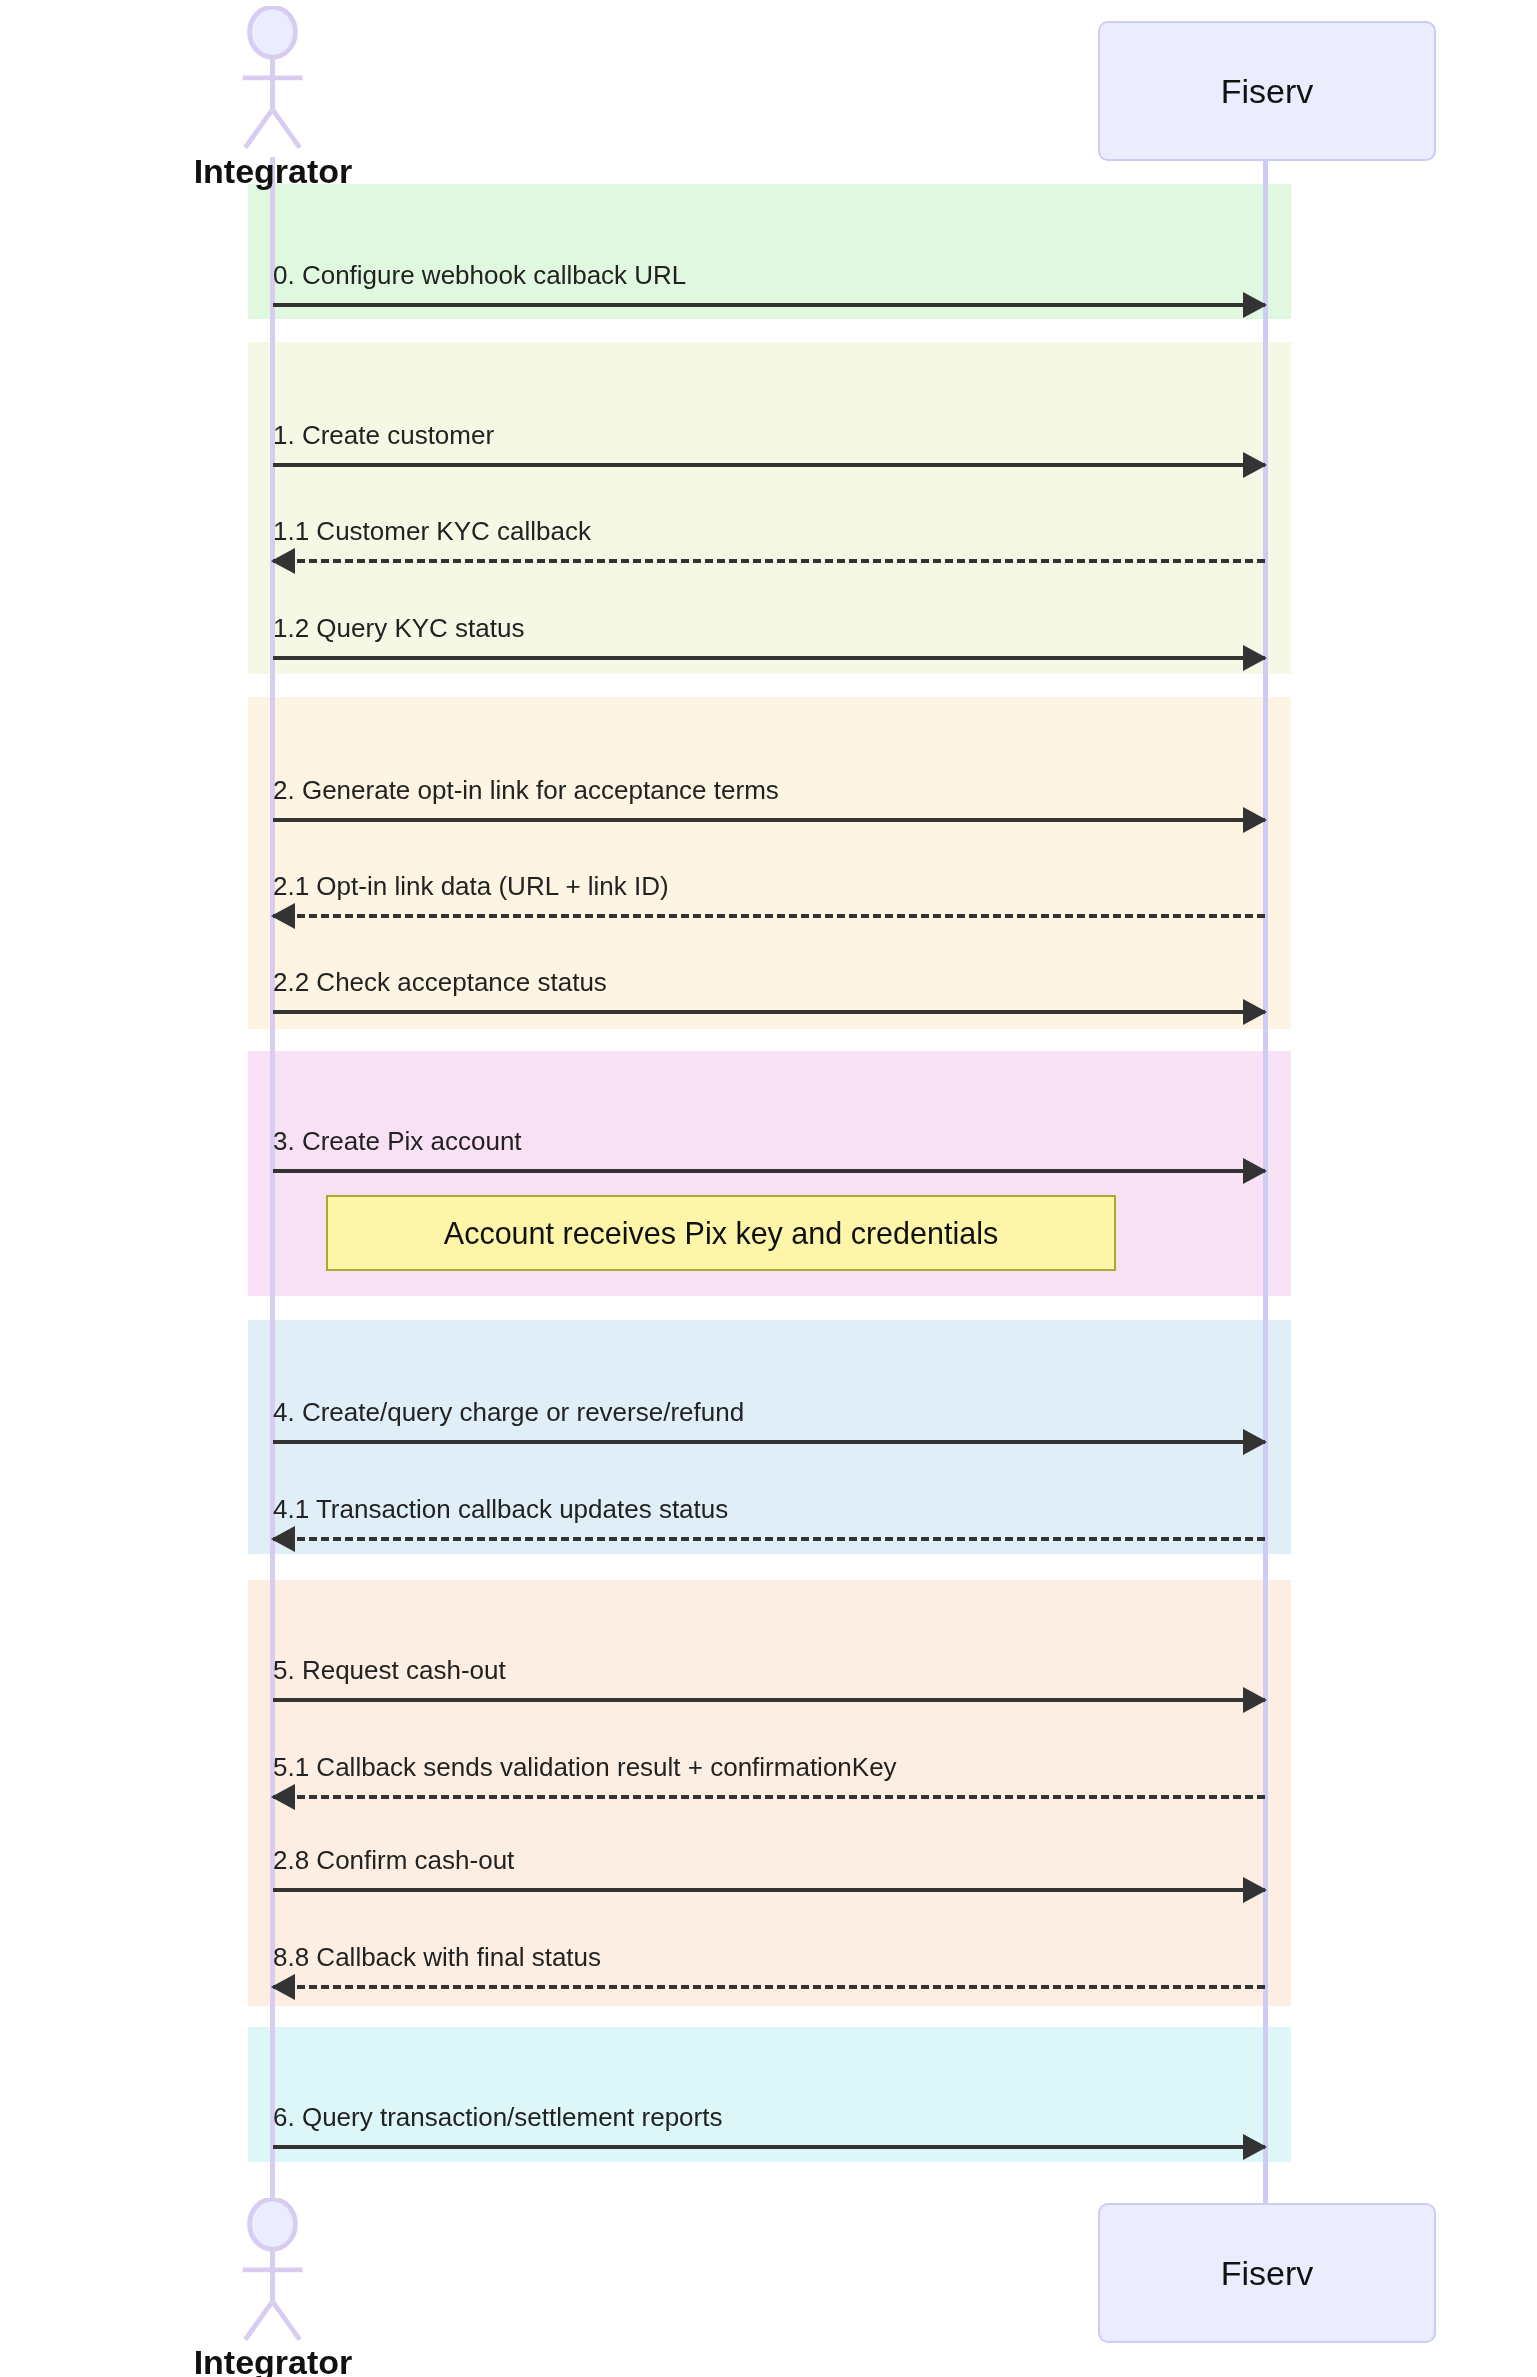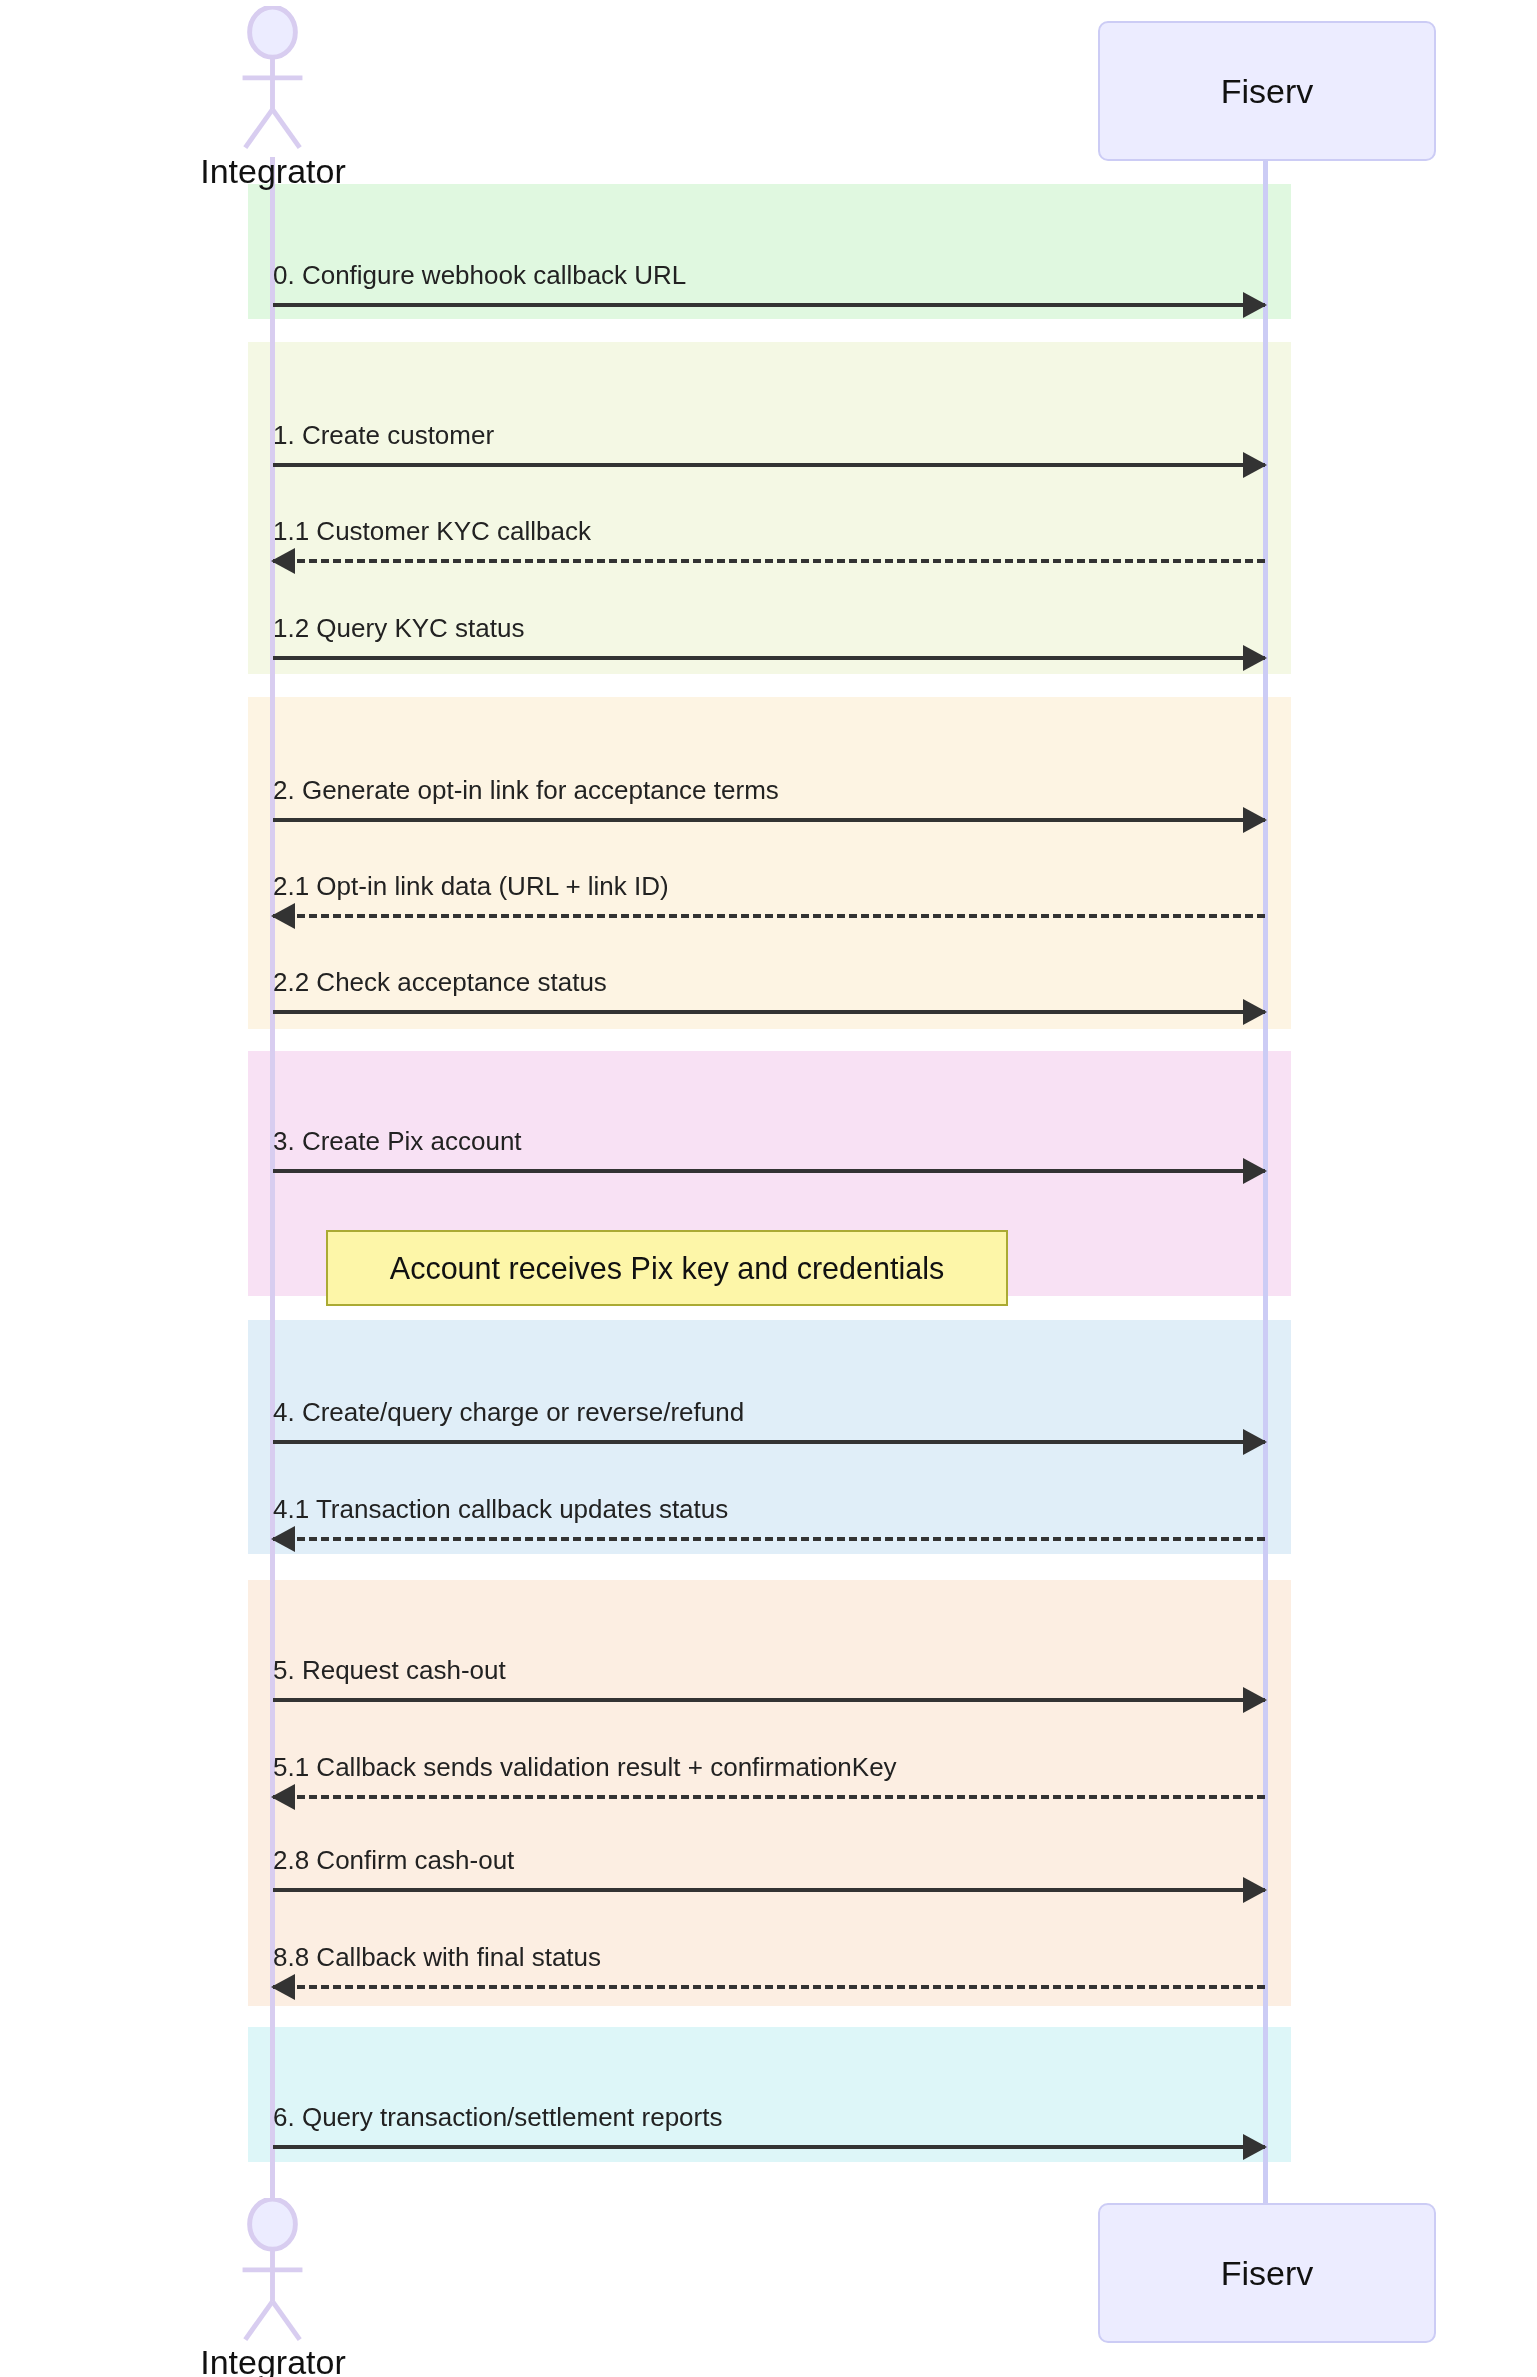--- a/index.html
+++ b/index.html
@@ -5,21 +5,21 @@
   html,body{margin:0;padding:0;background:#ffffff;}
   body{
     font-family:"Liberation Sans","DejaVu Sans",sans-serif;
     width:1538px;height:2377px;position:relative;overflow:hidden;
   }
   #diagram{position:absolute;left:0;top:0;width:1538px;height:2377px;}
 
   
   .actor-label{
     position:absolute;text-align:center;color:#111111;
-    font-size:34px;line-height:1;white-space:nowrap;
+    font-size:34px;line-height:1;white-space:nowrap;font-weight:bold;
   }
   .actor-art{position:absolute;}
   .pbox{
     position:absolute;background:#ececff;border:2.7px solid #ccccf5;
     border-radius:10px;display:flex;align-items:center;justify-content:center;
     color:#111111;font-size:34px;
   }
 
   
   .lifeline{position:absolute;width:4.9px;background:#d8cdf0;}
@@ -160,21 +160,21 @@
         <div class="caption">8.8 Callback with final status</div>
       </div>
       <div class="msg fwd" style="left: 273px; width: 992px; top: 2145px;">
         <div class="line"></div>
         <div class="head"></div>
         <div class="caption">6. Query transaction/settlement reports</div>
       </div>
     </div>
 
   <div id="notes">
-      <div class="note" style="left: 326px; top: 1230px; width: 682px; height: 76px; background: rgb(253, 246, 168); border-color: rgb(170, 170, 51);">
+      <div class="note" style="left: 326px; top: 1195px; width: 790px; height: 76px; background: rgb(253, 246, 168); border-color: rgb(170, 170, 51);">
         <span>Account receives Pix key and credentials</span>
       </div>
     </div>
 
   <svg class="actor-art" style="left:226px;top:2198px;" width="93" height="147" viewBox="0 0 170 270">
     <ellipse cx="85" cy="48" rx="42" ry="46" fill="#ececff" stroke="#d8cdf0" stroke-width="9"></ellipse>
     <line x1="85" y1="94" x2="85" y2="190" stroke="#d8cdf0" stroke-width="9"></line>
     <line x1="30" y1="132" x2="140" y2="132" stroke="#d8cdf0" stroke-width="9"></line>
     <line x1="85" y1="190" x2="35" y2="260" stroke="#d8cdf0" stroke-width="9"></line>
     <line x1="85" y1="190" x2="135" y2="260" stroke="#d8cdf0" stroke-width="9"></line>

